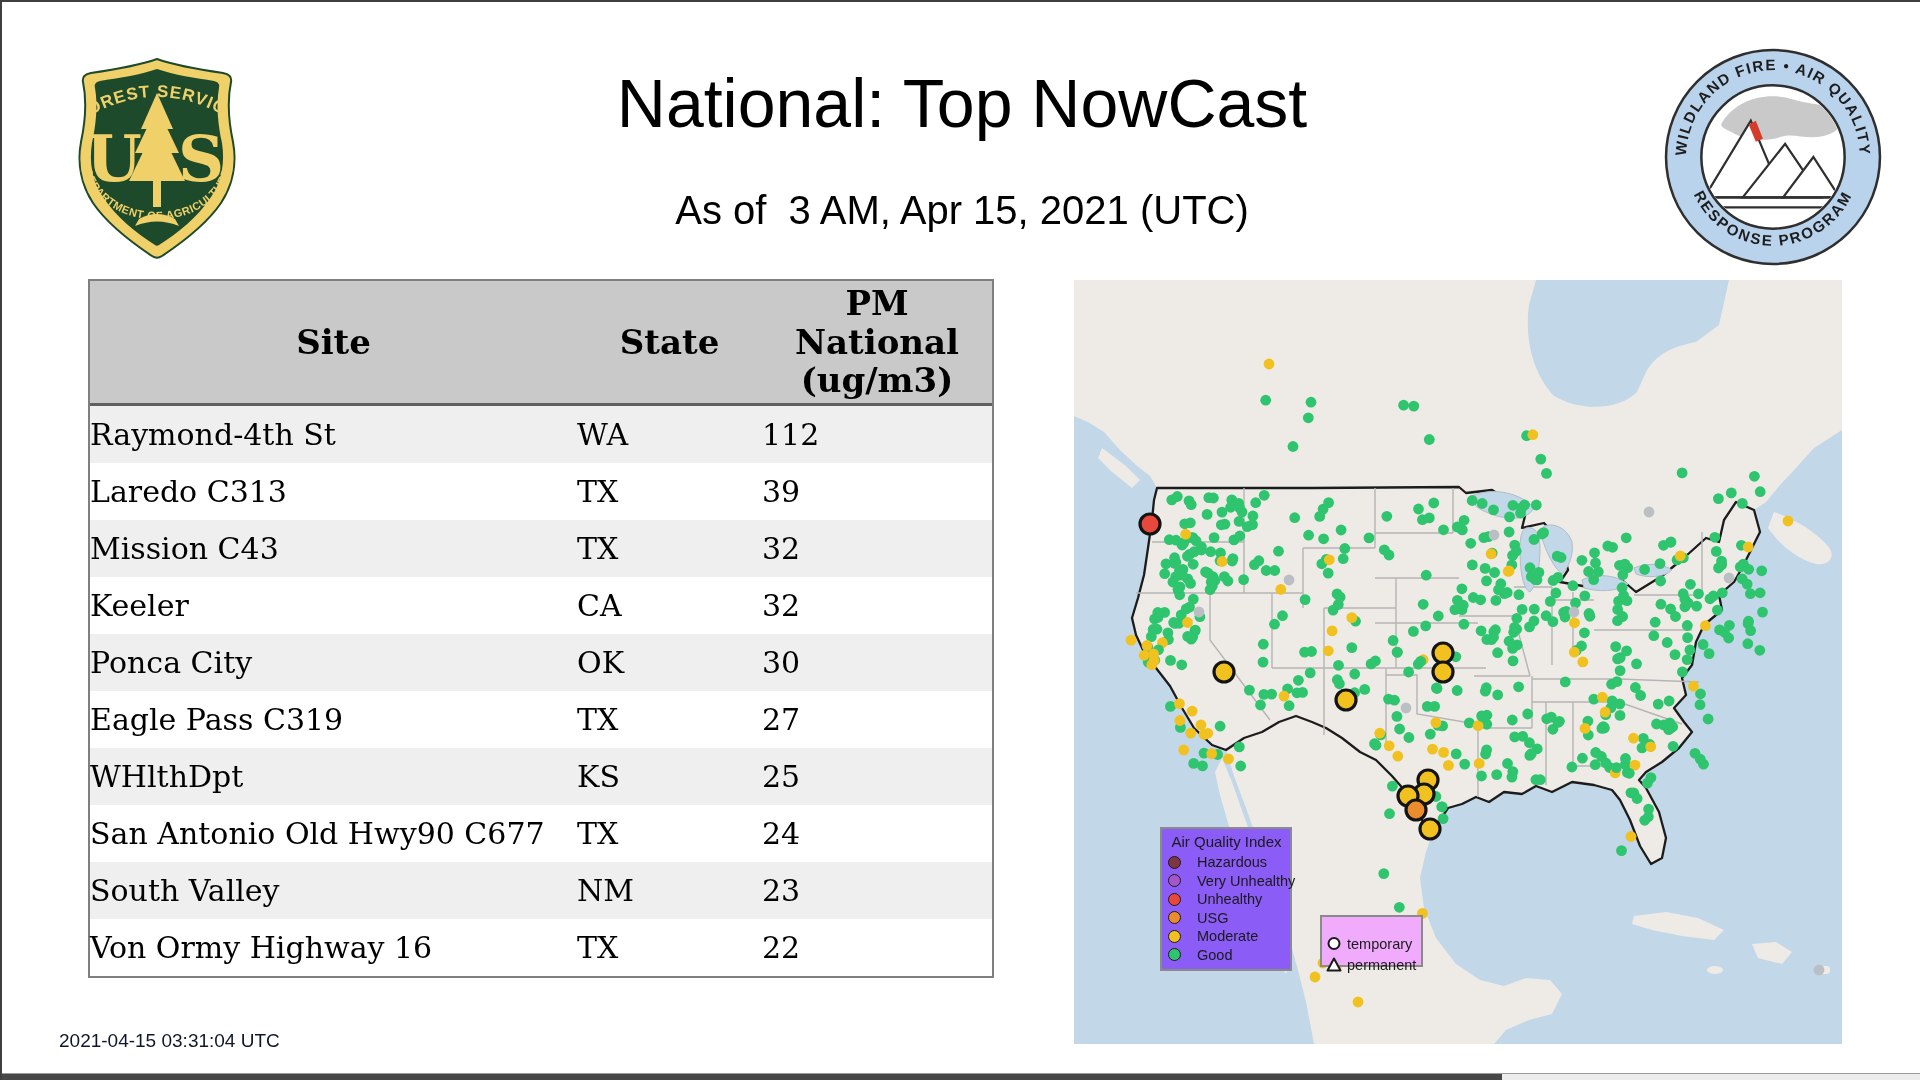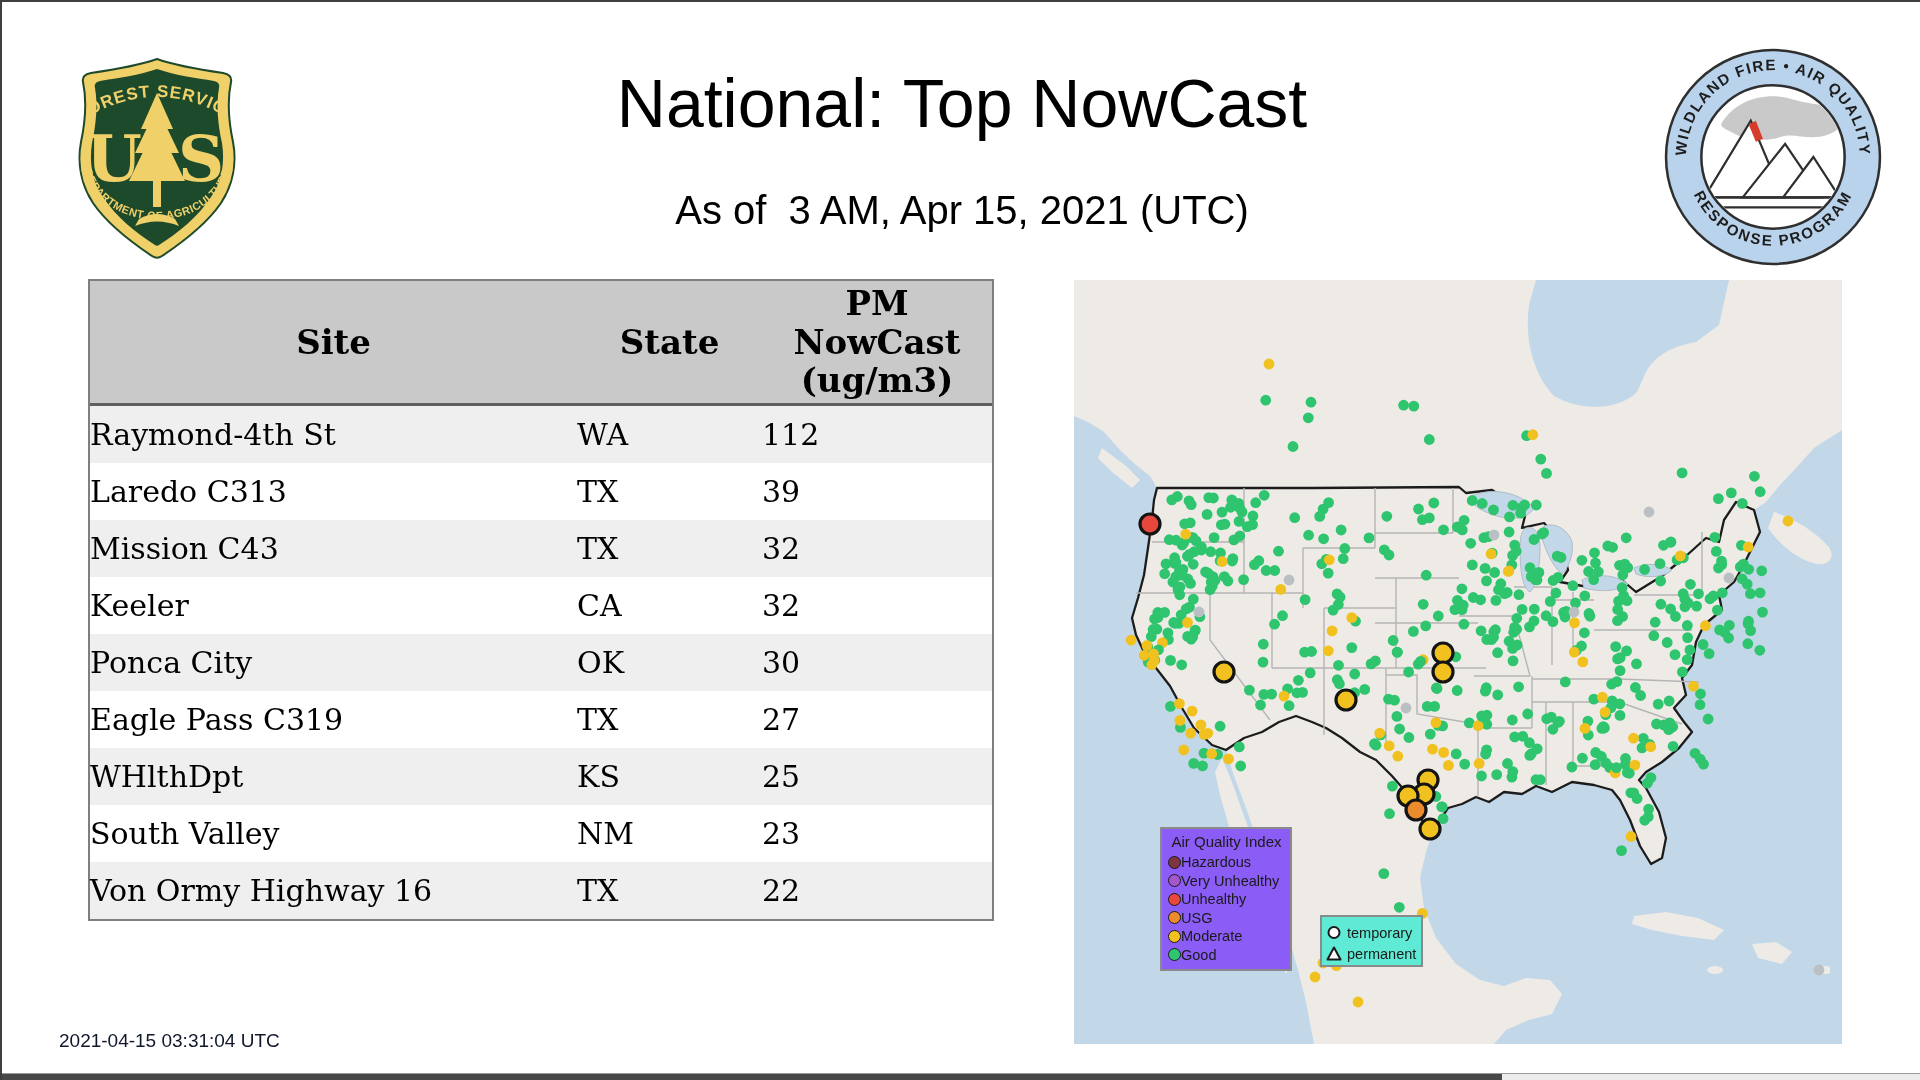--- a/index.html
+++ b/index.html
@@ -25,25 +25,25 @@
   
   .timestamp{position:absolute;left:57px;top:1028px;font-size:19px;color:#0f172a;}
   .hscroll{position:absolute;left:0;bottom:0;width:1920px;height:6px;background:#ececec;border-top:1px solid #9a9a9a;}
   .hscroll-thumb{position:absolute;left:0;top:0;height:6px;width:1500px;background:#474747;}
   
   .map{position:absolute;left:1072px;top:278px;width:768px;height:764px;}
   .map svg.basemap{position:absolute;left:0;top:0;width:768px;height:764px;}
   .aqi-legend{position:absolute;left:86px;top:547px;width:132px;background:#8b5cf6;
               border:2px solid #8a8a8a;box-sizing:border-box;padding:4px 5px 5px 6px;}
   .aqi-legend .lg-title{font-size:15px;color:#1a1a1a;text-align:center;margin-bottom:3px;}
-  .lg-item{display:flex;align-items:center;gap:0;height:18.5px;text-align:center;}
+  .lg-item{display:flex;align-items:center;gap:16px;height:18.5px;text-align:center;}
   .lg-swatch{width:13px;height:13px;border-radius:50%;border:1.5px solid #1a1a1a;box-sizing:border-box;flex:0 0 13px;}
   .lg-label{font-size:14.5px;color:#1a1a1a;white-space:nowrap;}
-  .mk-legend{position:absolute;left:246px;top:635px;width:103px;height:52px;background:#5eead4;
-             border:2px solid #8a8a8a;box-sizing:border-box;padding:5px 4px;}
+  .mk-legend{position:absolute;left:246px;top:635px;width:103px;height:52px;background:#f0abfc;
+             border:2px solid #8a8a8a;box-sizing:border-box;padding:16px 4px;}
   .mk-item{display:flex;align-items:center;gap:5px;height:21px;}
   .mk-label{font-size:14.5px;color:#1a1a1a;white-space:nowrap;}
 </style>
 </head>
 <body>
 
 <div class="page">
 
   <div class="fs-logo">
     <svg viewBox="0 0 200 212" width="200" height="214">
@@ -110,21 +110,21 @@
       <colgroup>
           <col class="col-site">
           <col class="col-state">
           <col class="col-pm">
         </colgroup>
       <thead>
           <tr>
             <th>Site</th>
             <th>State</th>
             <th>PM
-NowCast
+National
 (ug/m3)</th>
           </tr>
         </thead>
       <tbody>
           <tr>
             <td>Raymond-4th St</td>
             <td>WA</td>
             <td>112</td>
           </tr>
           <tr>
@@ -149,20 +149,25 @@
           </tr>
           <tr>
             <td>Eagle Pass C319</td>
             <td>TX</td>
             <td>27</td>
           </tr>
           <tr>
             <td>WHlthDpt</td>
             <td>KS</td>
             <td>25</td>
+          </tr>
+          <tr>
+            <td>San Antonio Old Hwy90 C677</td>
+            <td>TX</td>
+            <td>24</td>
           </tr>
           <tr>
             <td>South Valley</td>
             <td>NM</td>
             <td>23</td>
           </tr>
           <tr>
             <td>Von Ormy Highway 16</td>
             <td>TX</td>
             <td>22</td>

